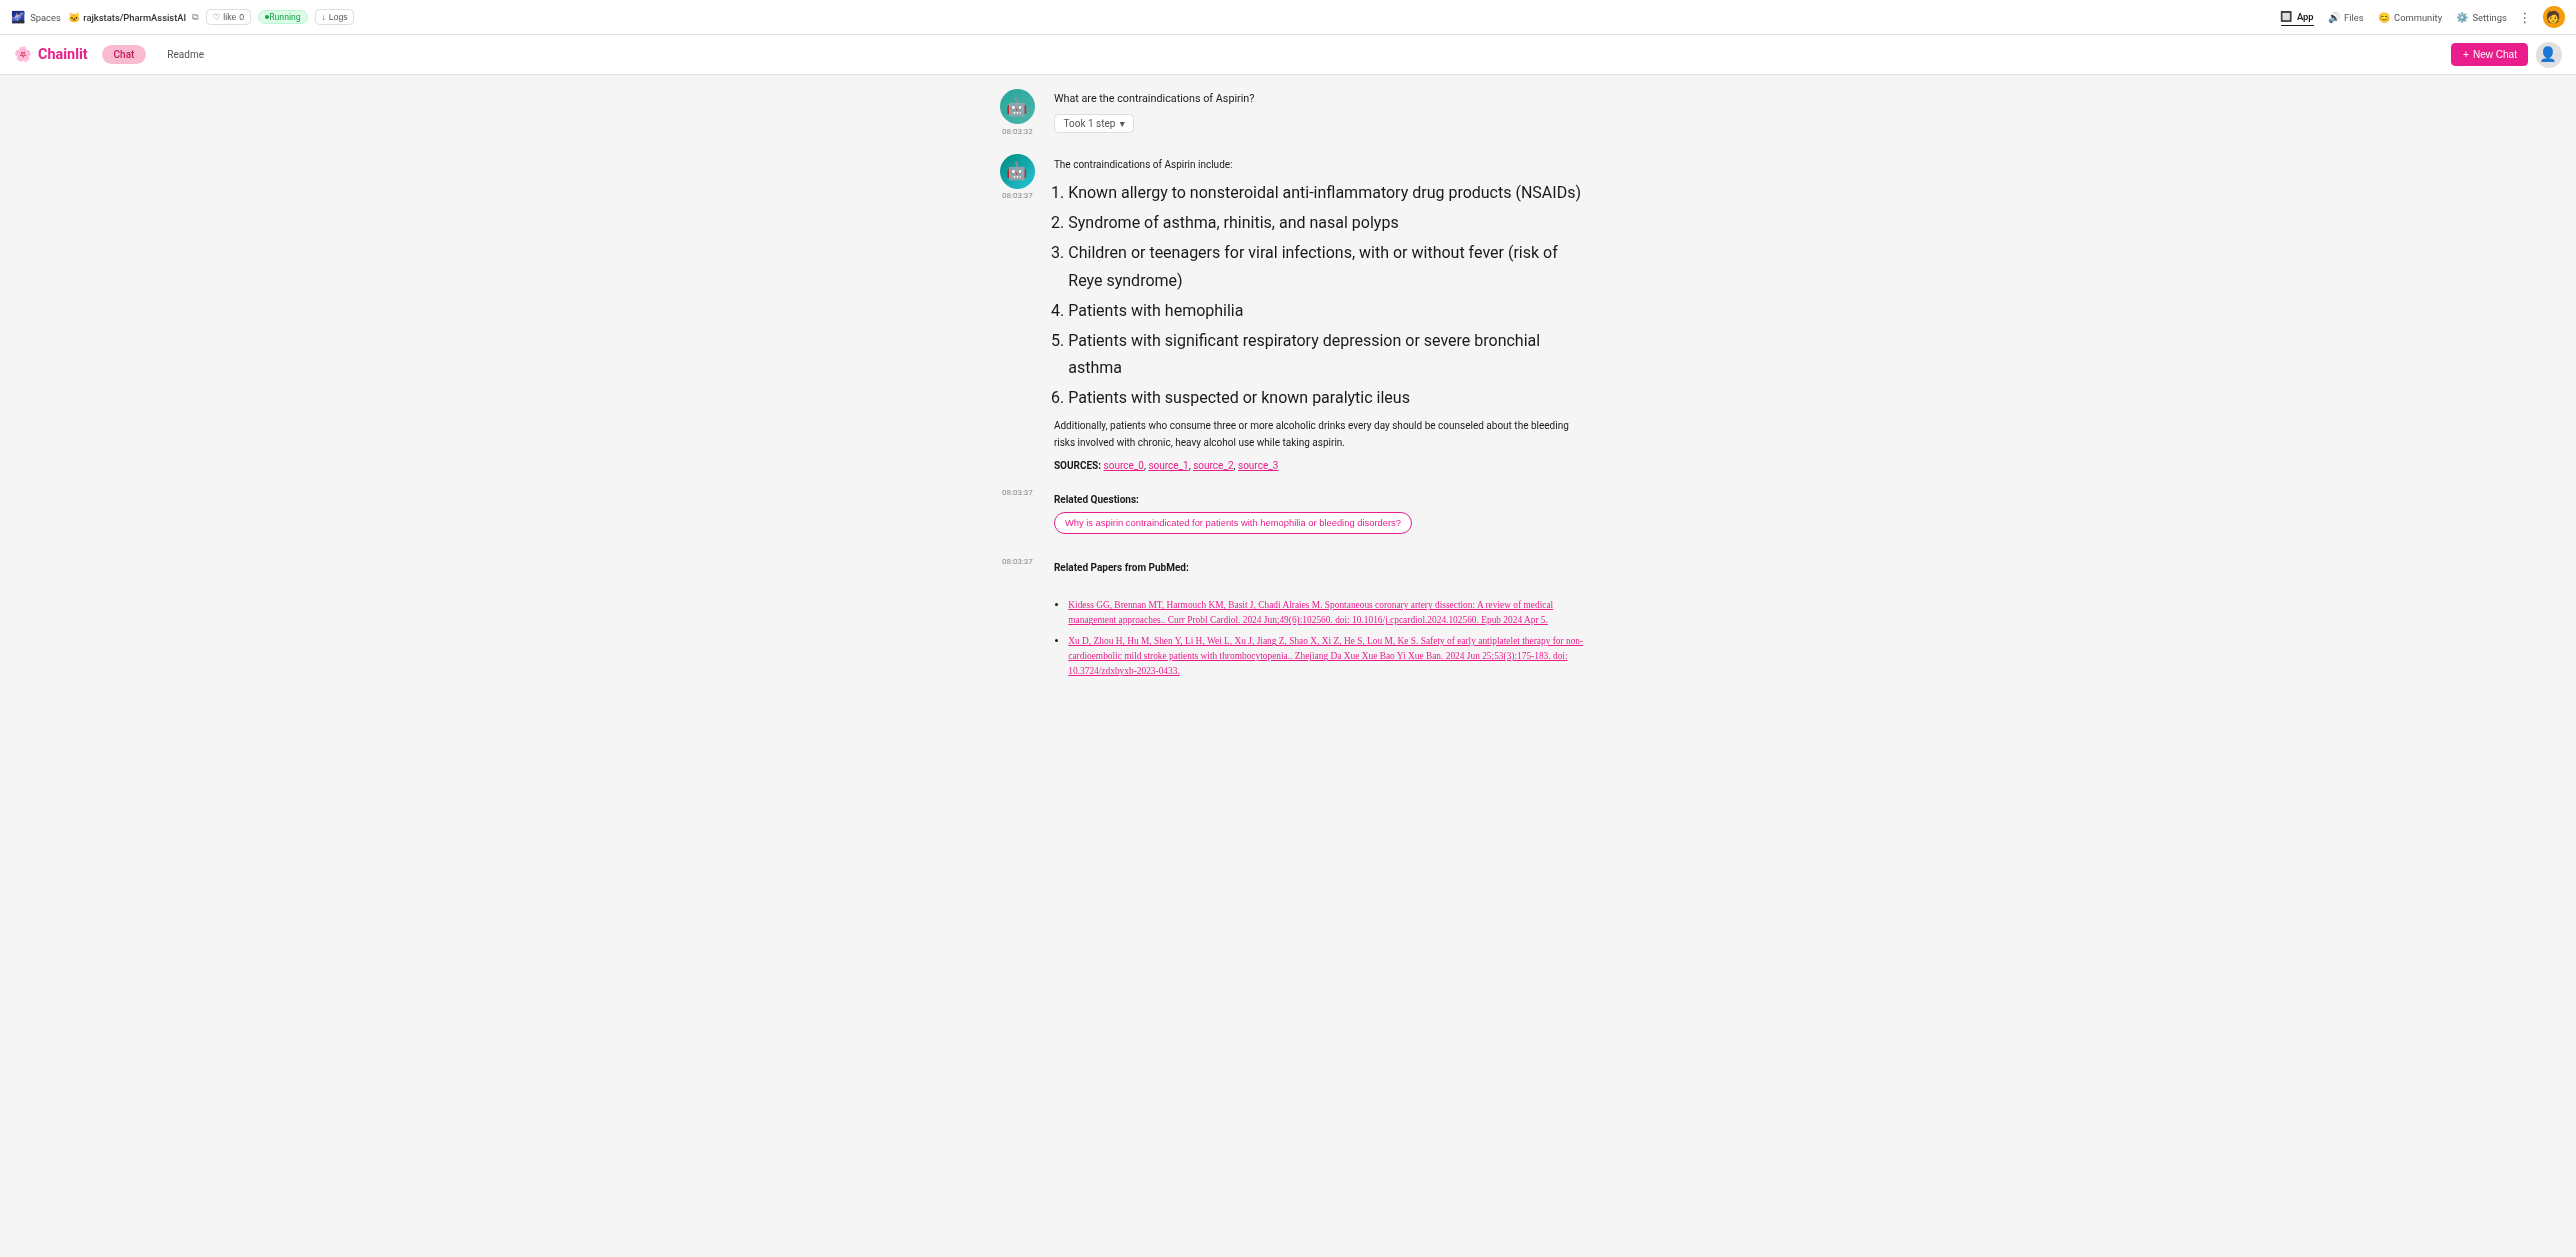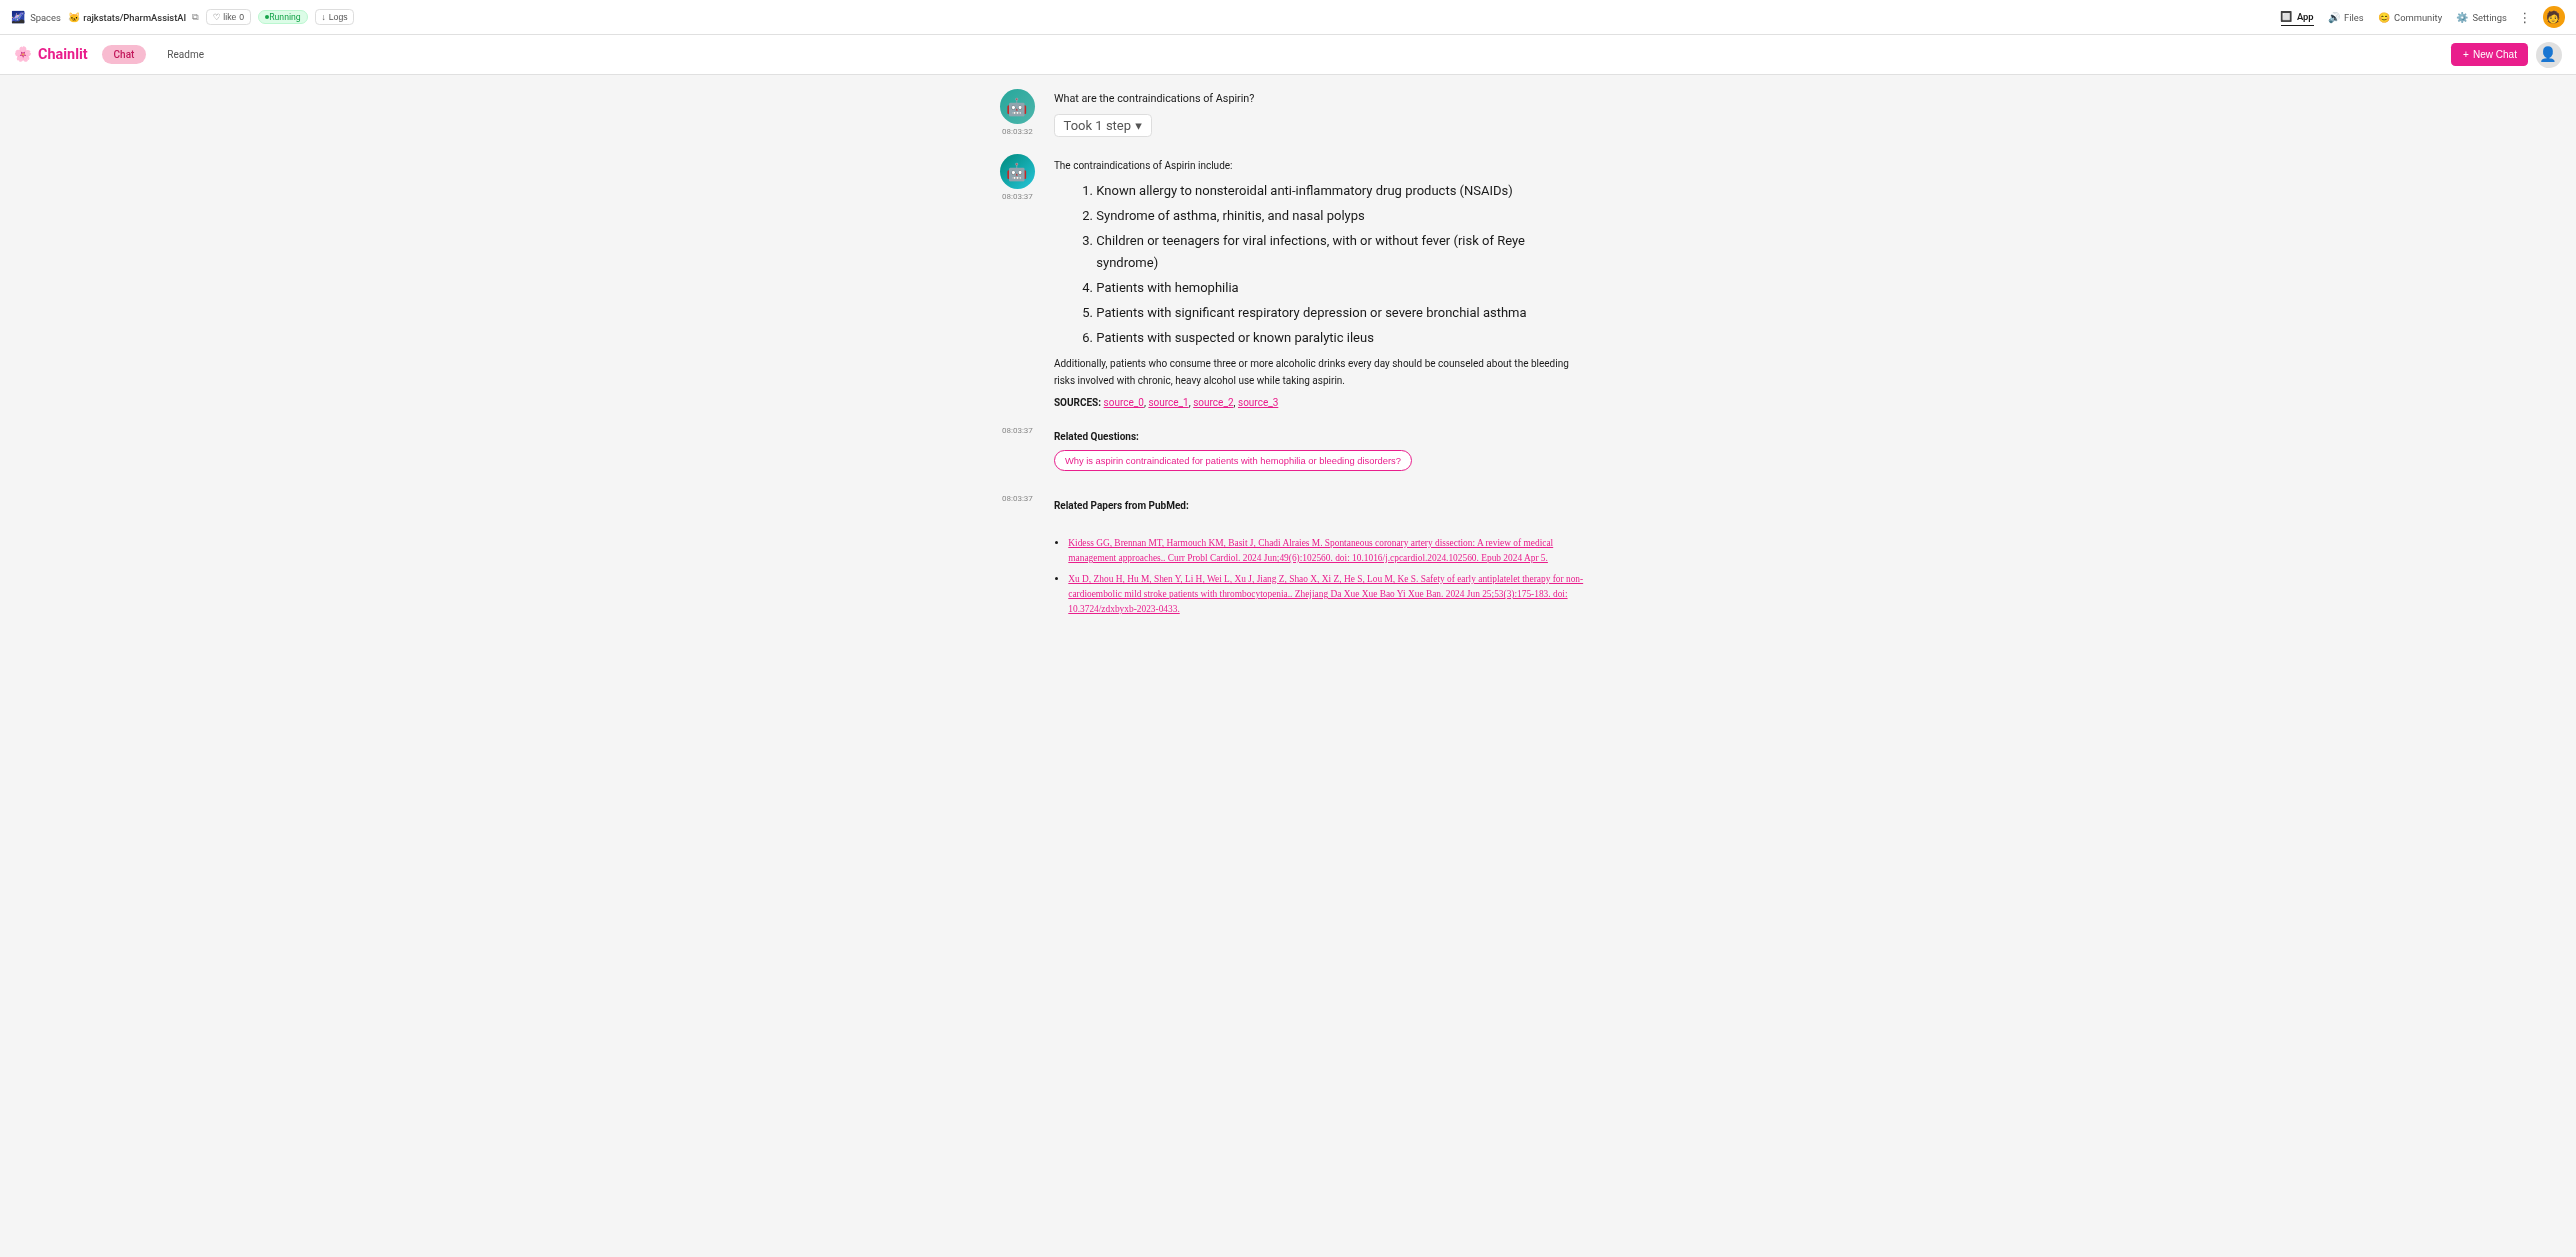--- a/index.html
+++ b/index.html
@@ -47,27 +47,27 @@
 
     
     .chat-area { max-width: 620px; margin: 0 auto; padding: 14.4px 14.4px 29px; }
 
     .message-row { display: flex; gap: 11.5px; margin-bottom: 17.3px; align-items: flex-start; }
     .message-meta { display: flex; flex-direction: column; align-items: center; gap: 2.9px; min-width: 50px; }
     .avatar-bot { width: 35px; height: 35px; border-radius: 50%; background: linear-gradient(135deg, #26a69a, #00bcd4); display: flex; align-items: center; justify-content: center; font-size: 17.3px; }
     .timestamp { font-size: 8px; color: #888; }
     .message-content { flex: 1; padding-top: 2.9px; }
 
-    .step-badge { display: inline-flex; align-items: center; gap: 4.3px; border: 0.7px solid #ddd; border-radius: 4.3px; padding: 2.9px 8.7px; font-size: 13px; color: #555; cursor: pointer; margin-top: 5.8px; background: #fff; }
+    .step-badge { display: inline-flex; align-items: center; gap: 4.3px; border: 0.7px solid #ddd; border-radius: 4.3px; padding: 2.9px 8.7px; font-size: 10px; color: #555; cursor: pointer; margin-top: 5.8px; background: #fff; }
 
     .user-question { font-size: 10.8px; color: #1a1a1a; margin-bottom: 2.9px; }
 
     .response-text { font-size: 10px; line-height: 1.7; color: #1a1a1a; }
     .response-list { margin: 5.8px 0 5.8px 14.4px; }
-    .response-list li { margin-bottom: 2.9px; font-size: 13px; line-height: 1.7; margin-left: 28px; }
+    .response-list li { margin-bottom: 2.9px; font-size: 16px; line-height: 1.7; }
 
     .sources-line { margin-top: 8.7px; font-size: 10px; }
     .sources-label { font-weight: 700; }
     .source-link { color: #e91e8c; text-decoration: underline; cursor: pointer; }
 
     .related-section { margin-top: 2.9px; }
     .related-title { font-weight: 700; font-size: 10px; margin-bottom: 7.2px; }
     .related-btn { display: inline-block; border: 0.7px solid #e91e8c; border-radius: 14.4px; padding: 4.3px 10px; font-size: 9.4px; color: #e91e8c; cursor: pointer; margin-bottom: 5.8px; background: #fff; }
 
     .papers-section { margin-top: 2.9px; }

